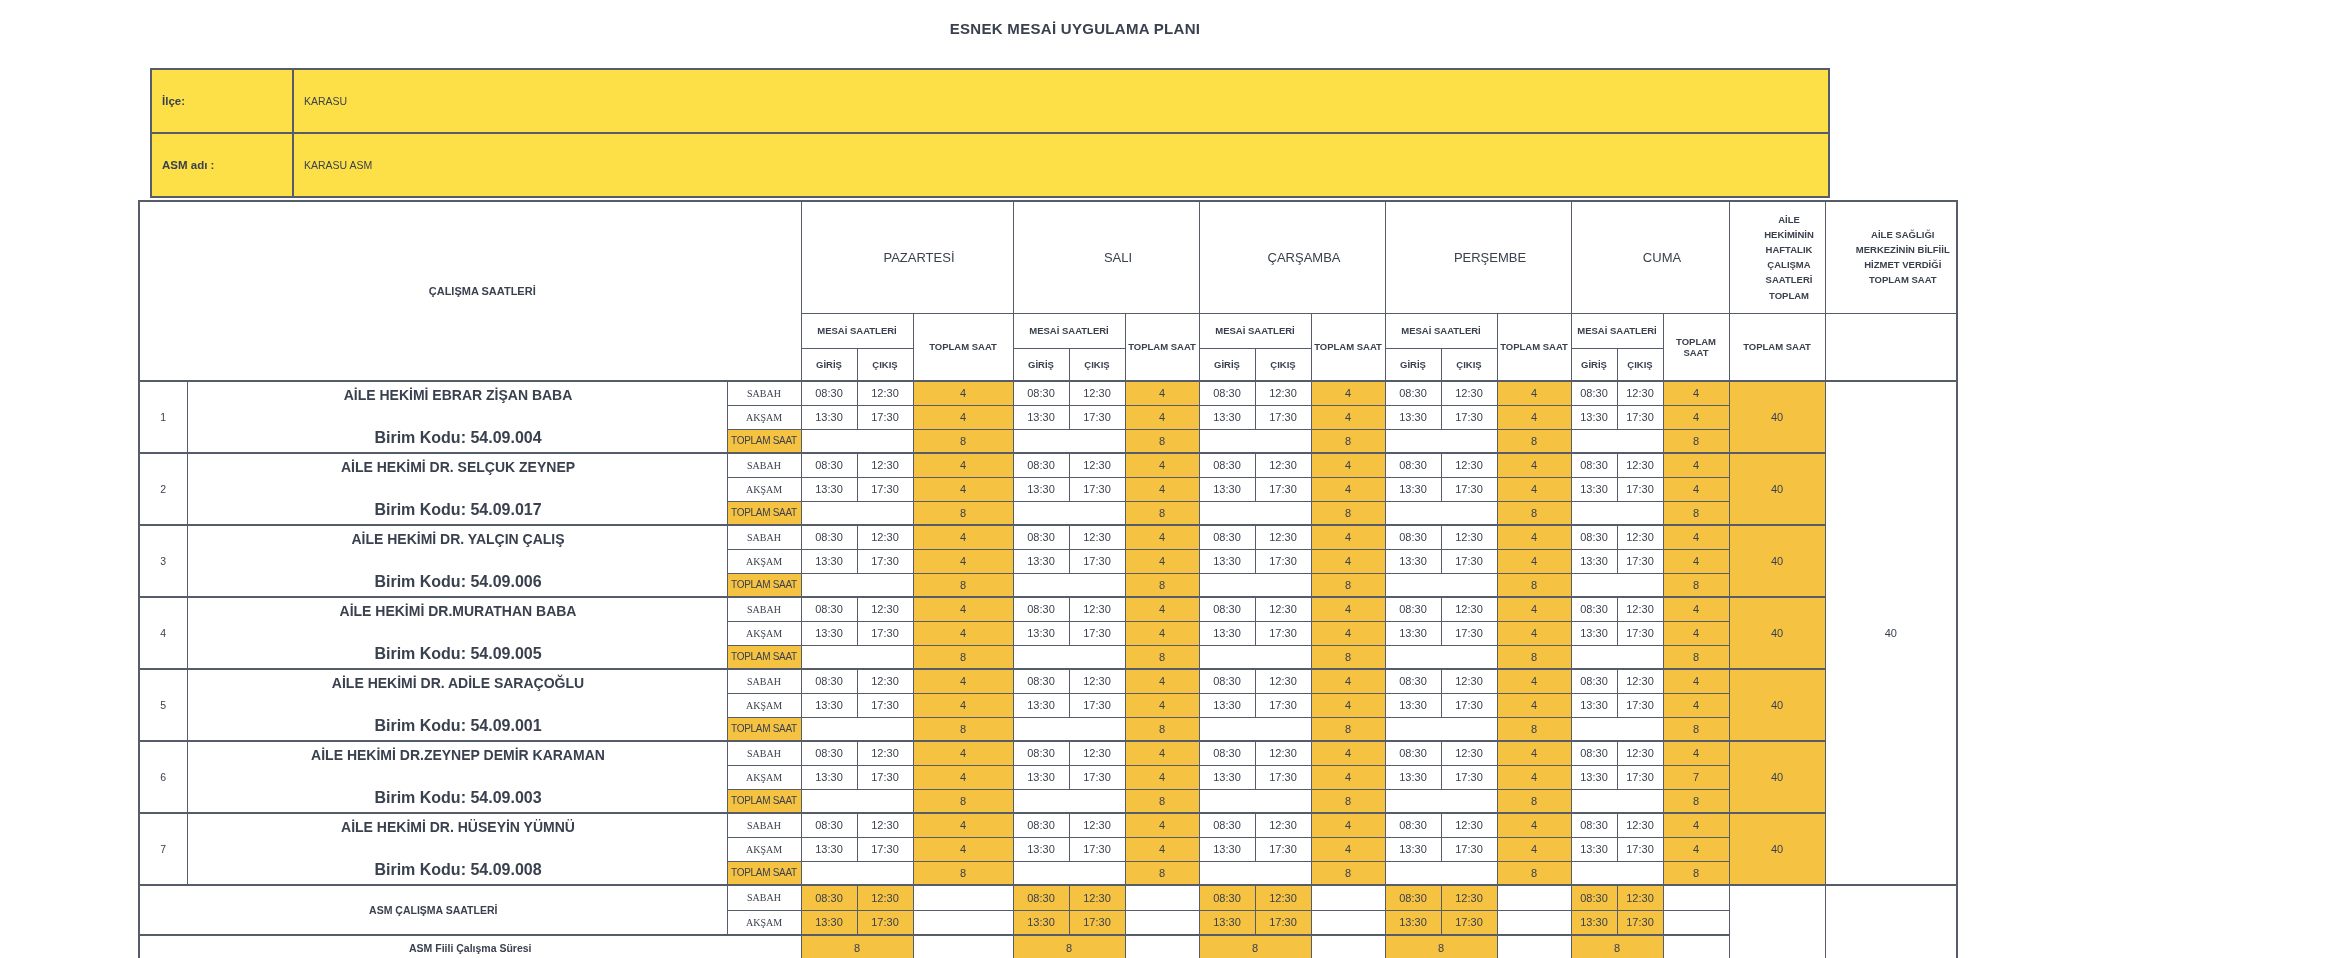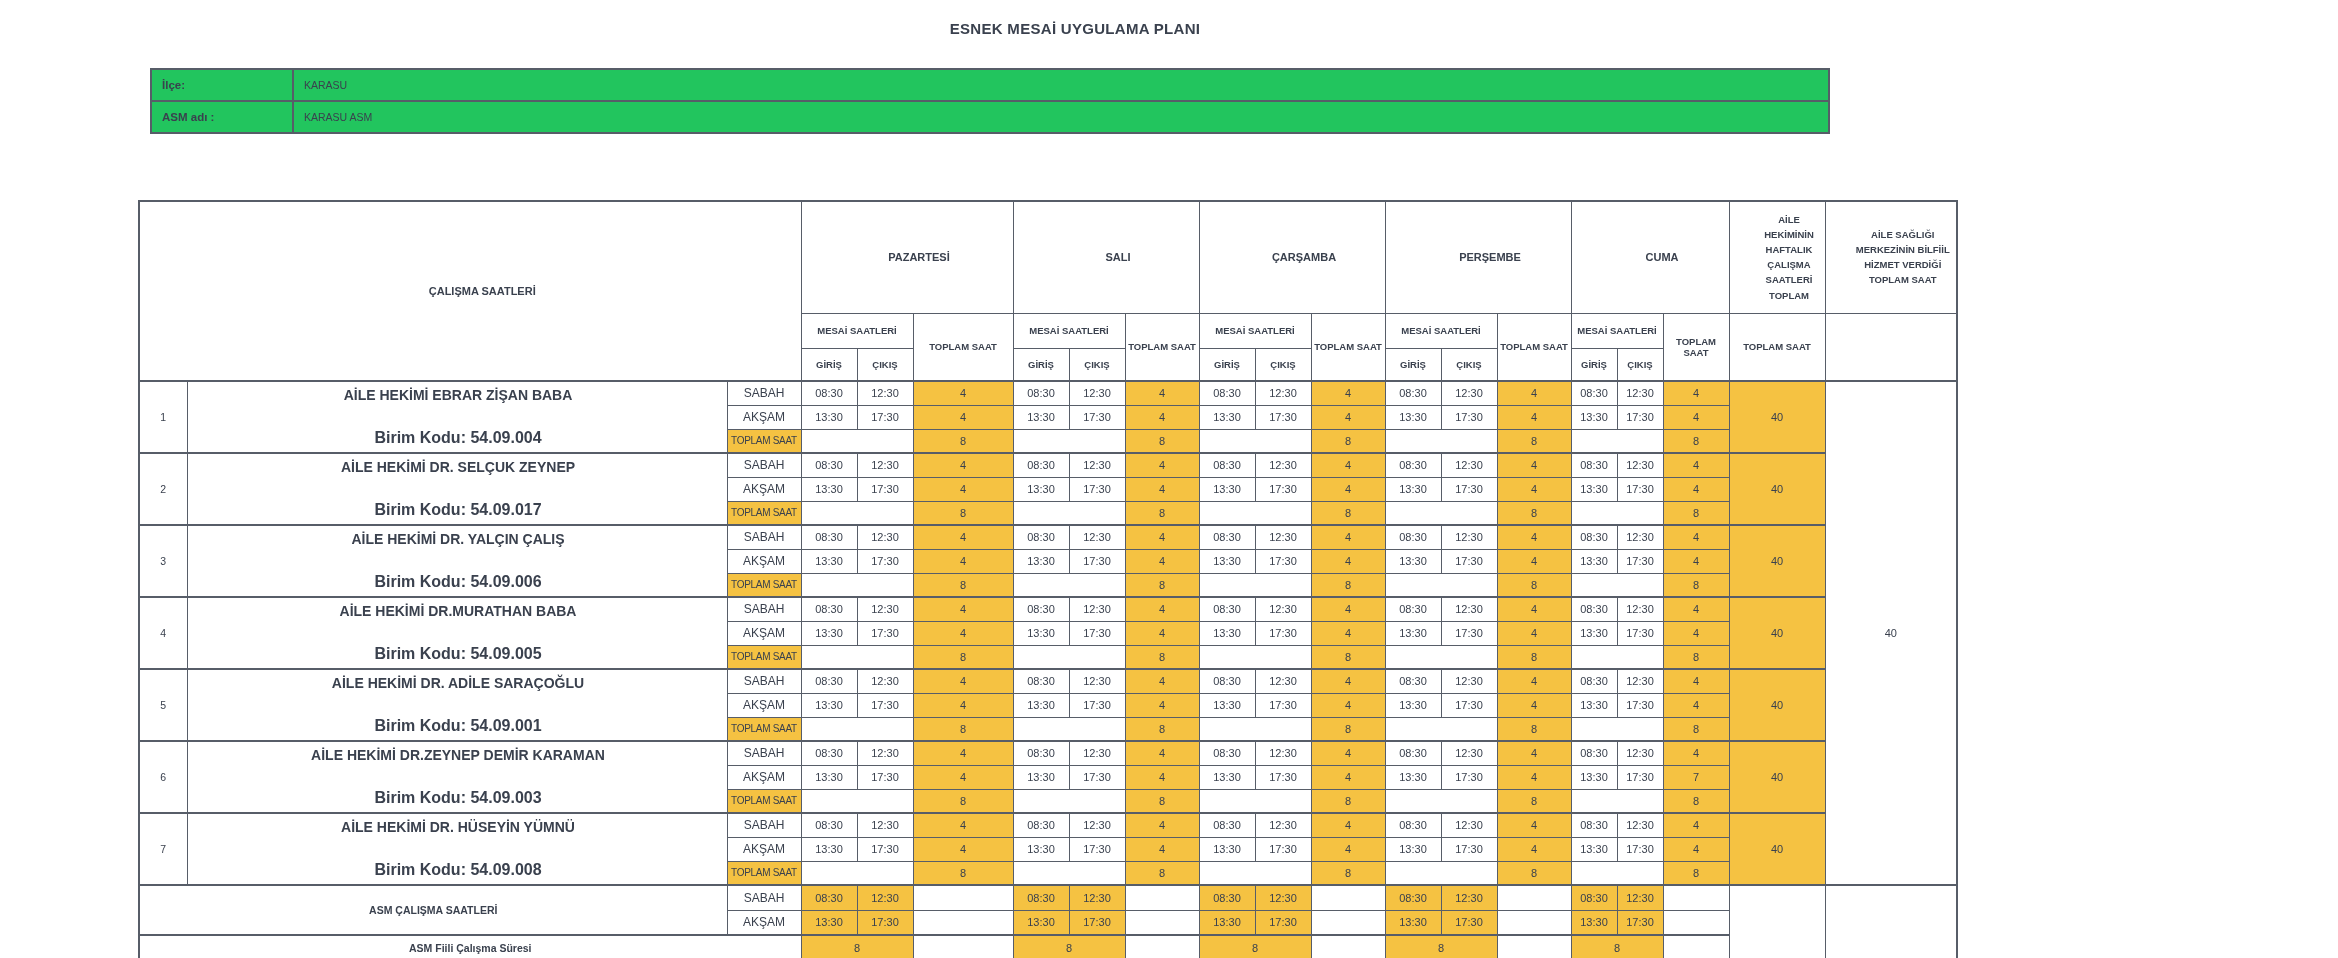--- a/index.html
+++ b/index.html
@@ -14,49 +14,49 @@
   }
   .doc-title{
     position:absolute;top:20px;left:140px;width:1870px;text-align:center;
     font-weight:bold;font-size:15px;letter-spacing:.3px;
   }
   
   .info-table{
     position:absolute;left:150px;top:68px;width:1680px;
     border-collapse:collapse;table-layout:fixed;
   }
-  .info-table td{border:2px solid var(--line);height:30px;padding:0 10px;background:#22c55e;}
+  .info-table td{border:2px solid var(--line);height:30px;padding:16px 10px;background:#fde047;}
   .info-label{width:120px;font-weight:bold;font-size:11.5px;}
   .info-value{font-size:10.5px;}
   
   .main-table{
     position:absolute;left:138px;top:200px;border-collapse:collapse;table-layout:fixed;
     border:2px solid var(--line);
   }
   .main-table th,.main-table td{
     border:1px solid var(--line);padding:0;text-align:center;vertical-align:middle;
     overflow:hidden;background:#fff;
   }
   .main-table thead tr:nth-child(1){height:112px;}
   .main-table thead tr:nth-child(2){height:35px;}
   .main-table thead tr:nth-child(3){height:33px;}
   .main-table tbody tr{height:24px;}
   .main-table tbody tr.asm-row{height:25px;}
   tr.block-top td{border-top-width:2px;}
   .main-table thead tr:nth-child(1) th{border-bottom-width:1px;padding-left:24px;}
   .corner{font-size:11px;font-weight:bold;}
-  .day-h{font-size:11px;font-weight:bold;}
+  .day-h{font-size:13px;font-weight:normal;}
   .sub-h{font-size:9.5px;font-weight:bold;}
   .gc-h{font-size:9.5px;font-weight:bold;margin-top:6px;}
   .weekly-h,.clinic-h{font-size:9.5px;font-weight:bold;padding:2px 8px;line-height:1.6;}
   .orange{background:var(--hl) !important;}
   .time{font-size:11px;}
   .tot{font-size:11px;}
   .num{font-size:10.5px;}
-  .rlabel{font-size:12px;}
+  .rlabel{font-size:10px;font-family:Liberation Serif, serif;}
   .rlabel-toplam{font-size:10px;letter-spacing:-0.3px;text-align:left;padding-left:2px;}
   .name-cell{text-align:left;}
   .name-wrap{display:flex;flex-direction:column;justify-content:space-between;height:66px;padding:3px 6px 3px 8px;box-sizing:border-box;}
   .dname{font-weight:bold;font-size:14px;white-space:nowrap;}
   .dunit{font-weight:bold;font-size:16px;}
   .asm-label{font-weight:bold;font-size:10.5px;text-align:left;padding-left:8px;}
   .fiili-label{font-weight:bold;font-size:10.5px;text-align:left;padding-left:8px;}
   .w40{font-size:11px;}
   .clinic-cell{font-size:11px;}
 </style>

